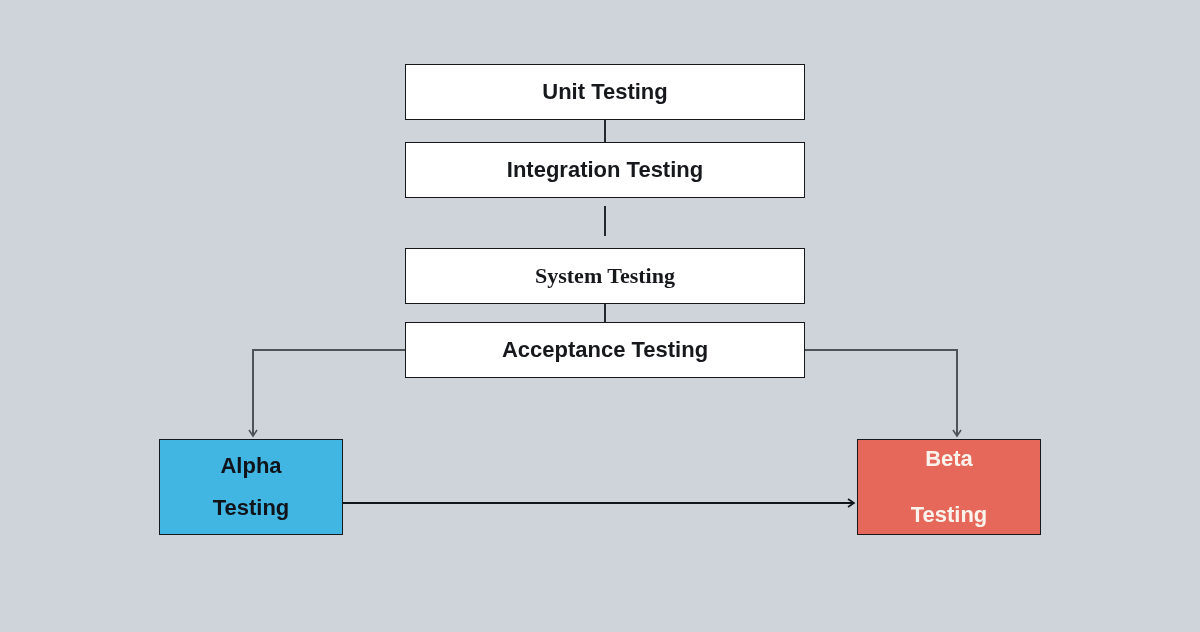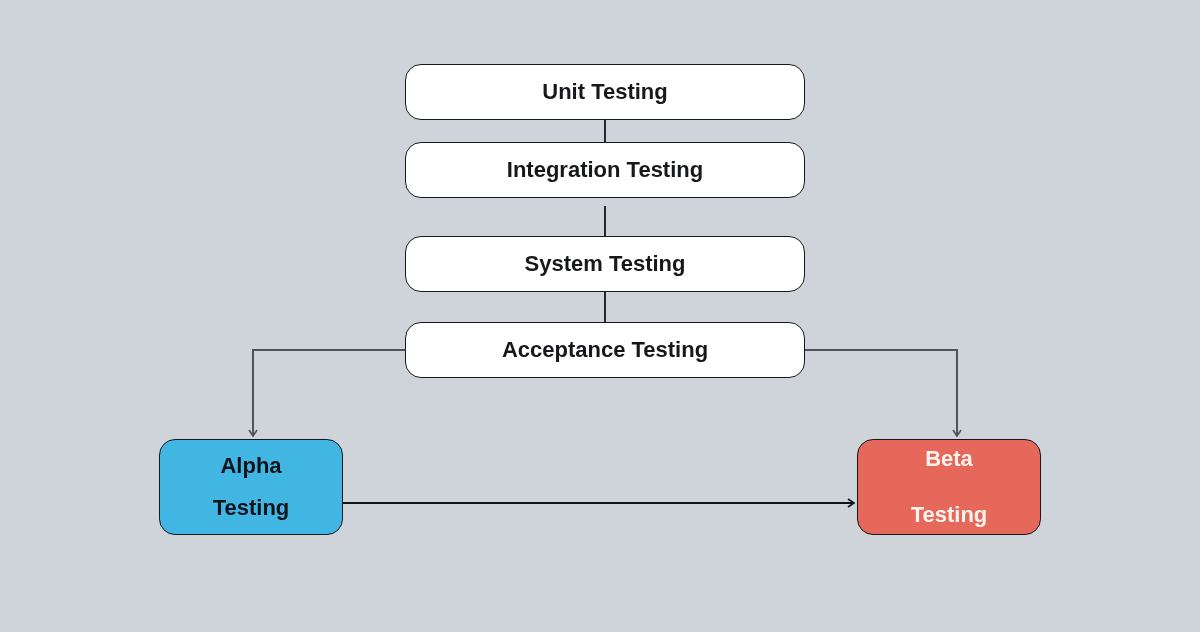--- a/index.html
+++ b/index.html
@@ -25,32 +25,31 @@
     position: absolute;
     box-sizing: border-box;
     display: flex;
     flex-direction: column;
     align-items: center;
     justify-content: center;
     text-align: center;
     font-weight: 700;
     font-size: 22px;
     color: #16181c;
-    border-radius: 16px;
   }
   .node.flow {
     left: 405px;
     width: 400px;
     height: 56px;
     background: #ffffff;
     border: 1.5px solid #16181c;
   }
   .node.flow.unit        { top: 64px; }
   .node.flow.integration { top: 142px; }
-  .node.flow.system      { top: 236px; }
+  .node.flow.system      { top: 248px; font-family: Liberation Serif, serif; }
   .node.flow.acceptance  { top: 322px; }
   .node.branch {
     top: 439px;
     width: 184px;
     height: 96px;
     border: 1.5px solid #16181c;
     line-height: 42px;
   }
   .node.branch.alpha {
     left: 159px;

